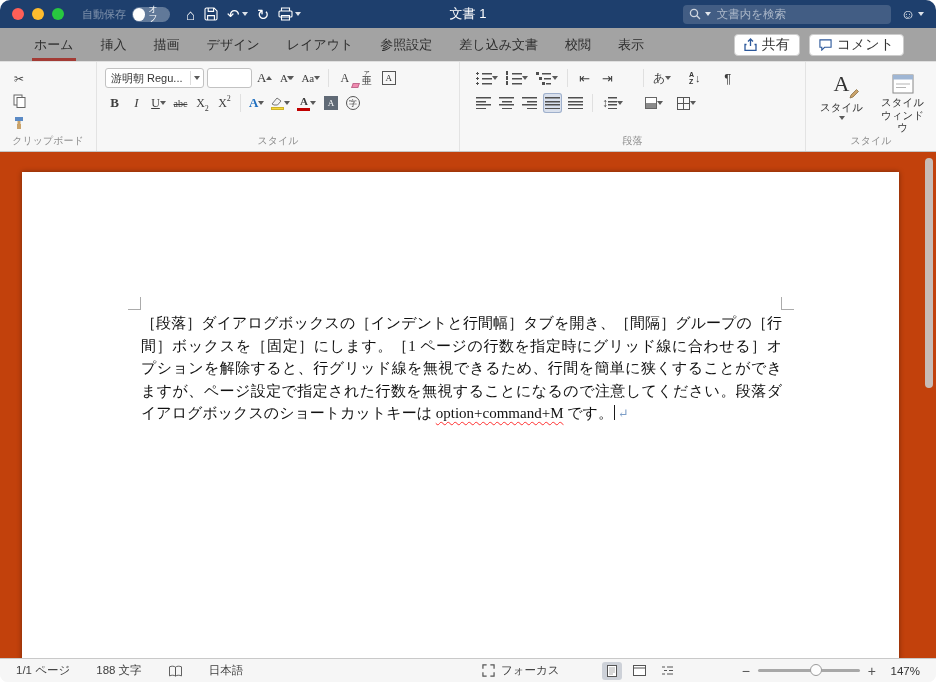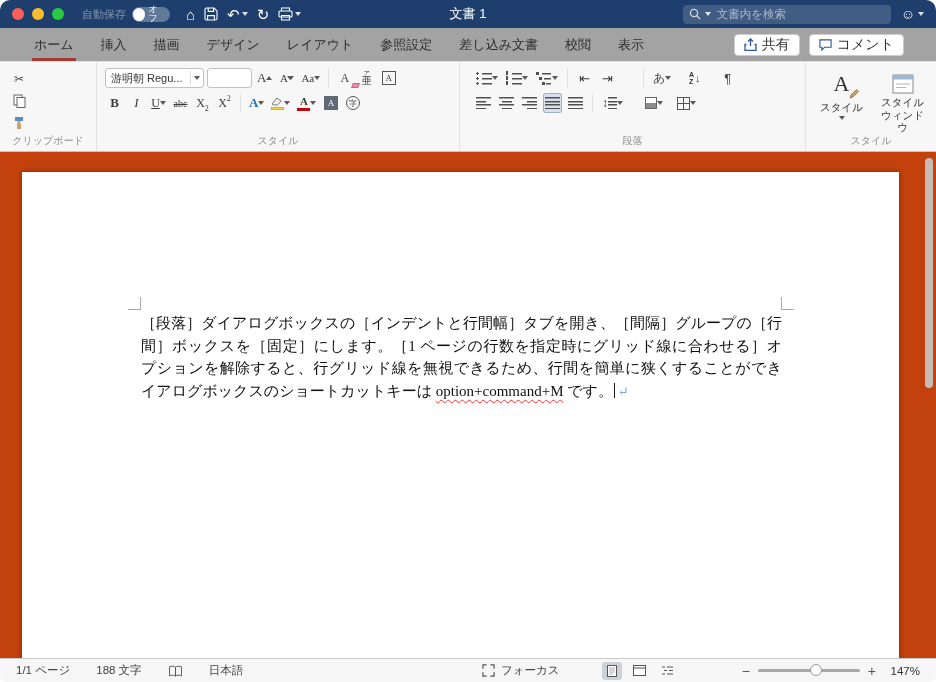--- a/index.html
+++ b/index.html
@@ -448,20 +448,21 @@
   </div>
 
   <div class="docarea">
     <div class="page">
       <span class="cm cm-tl"></span>
       <span class="cm cm-tr"></span>
       <div class="textblock">
         <div class="dl">［段落］ダイアログボックスの［インデントと行間幅］タブを開き、［間隔］グループの［行</div>
         <div class="dl">間］ボックスを［固定］にします。［1 ページの行数を指定時にグリッド線に合わせる］オ</div>
         <div class="dl">プションを解除すると、行グリッド線を無視できるため、行間を簡単に狭くすることができ</div>
+        <div class="dl">ますが、ページ設定で指定された行数を無視することになるので注意してください。段落ダ</div>
         <div class="dl dl-last"><span>イアログボックスのショートカットキーは </span><span class="spell">option+command+M</span><span> です。</span><span class="cursor"></span><span class="retmark">↵</span></div>
       </div>
     </div>
     <span class="sb"></span>
   </div>
 
   <div class="status">
     <span class="st">1/1 ページ</span>
     <span class="st">188 文字</span>
     <span class="st">

